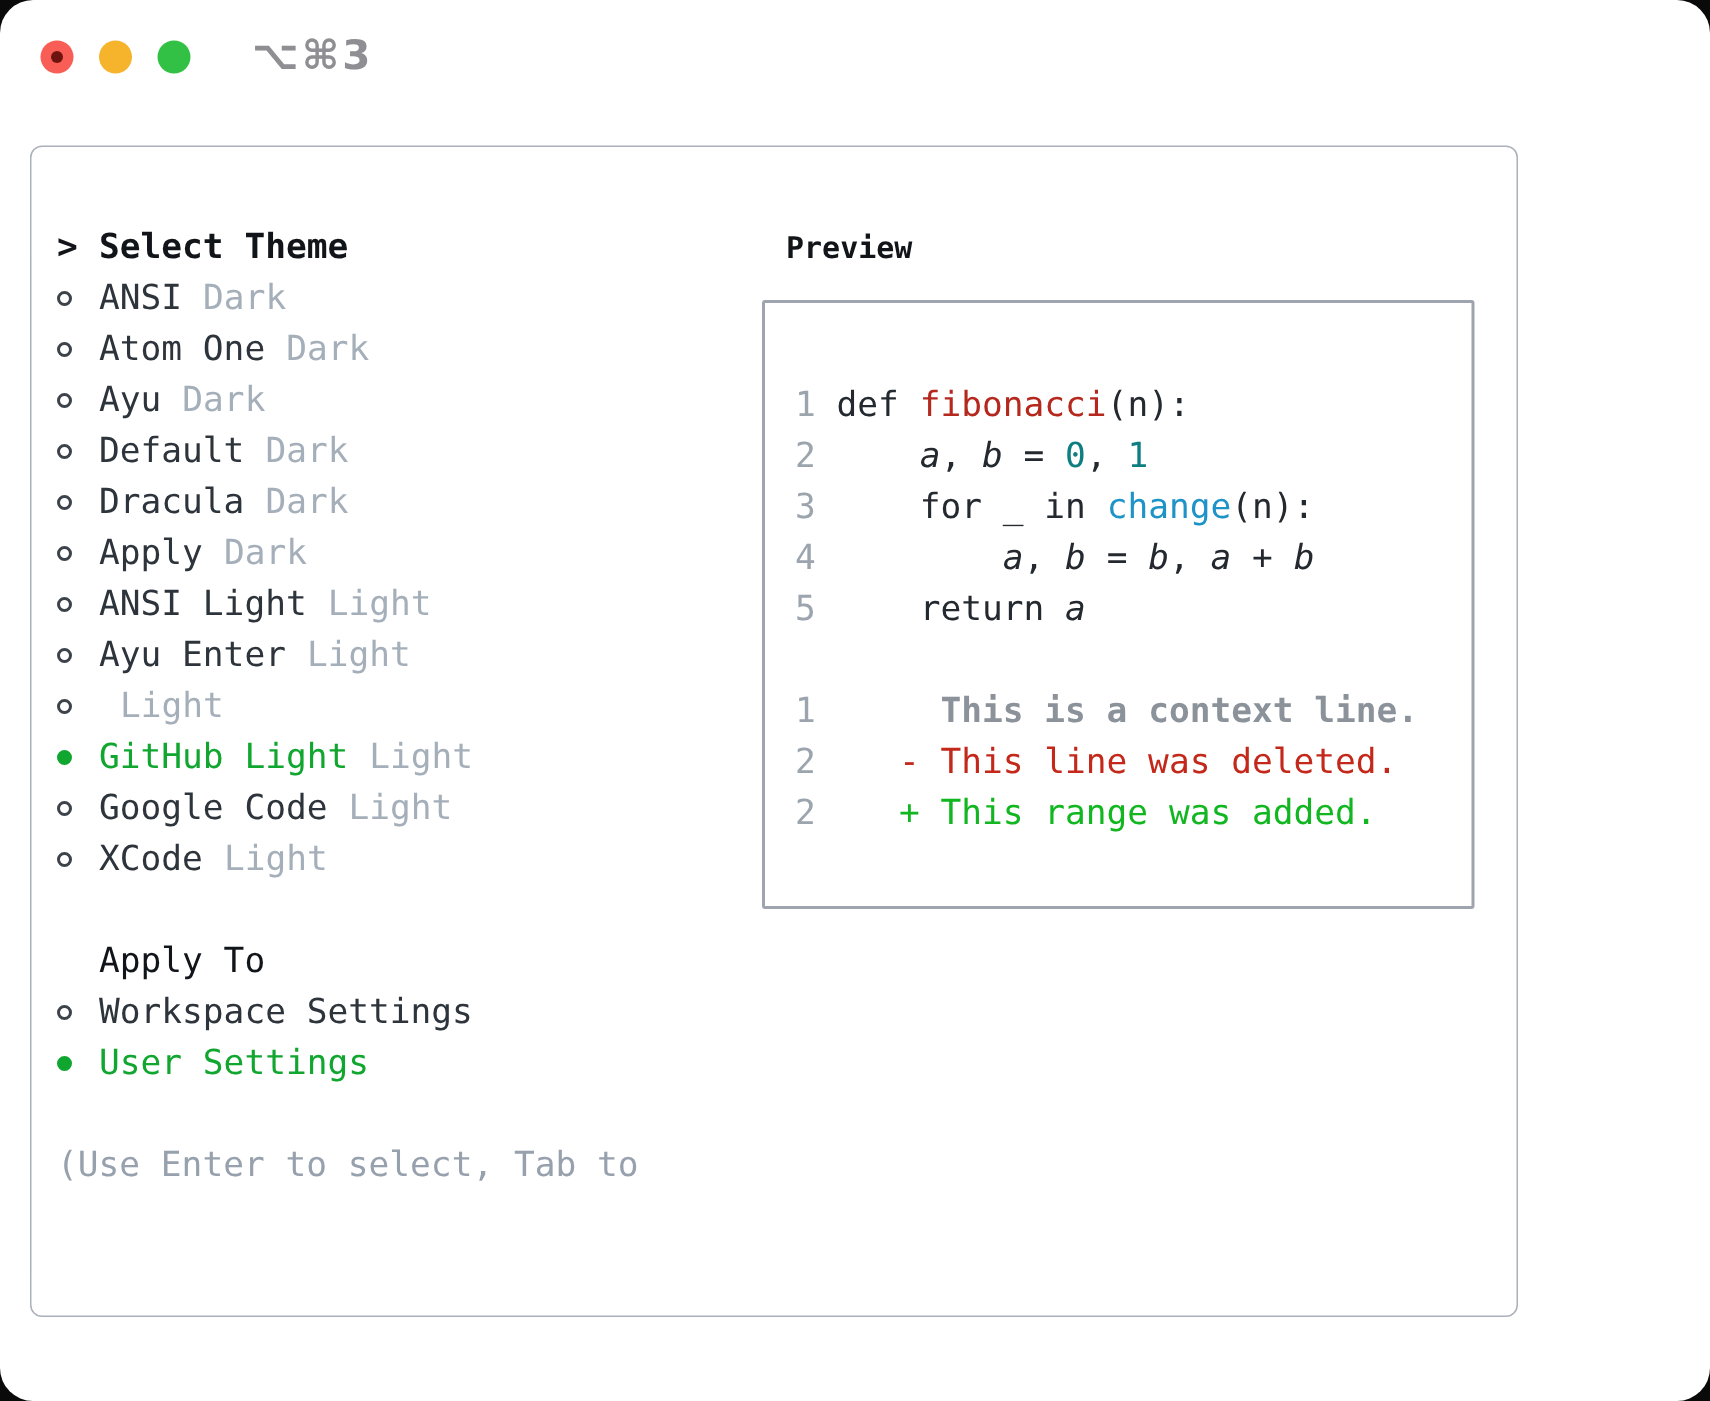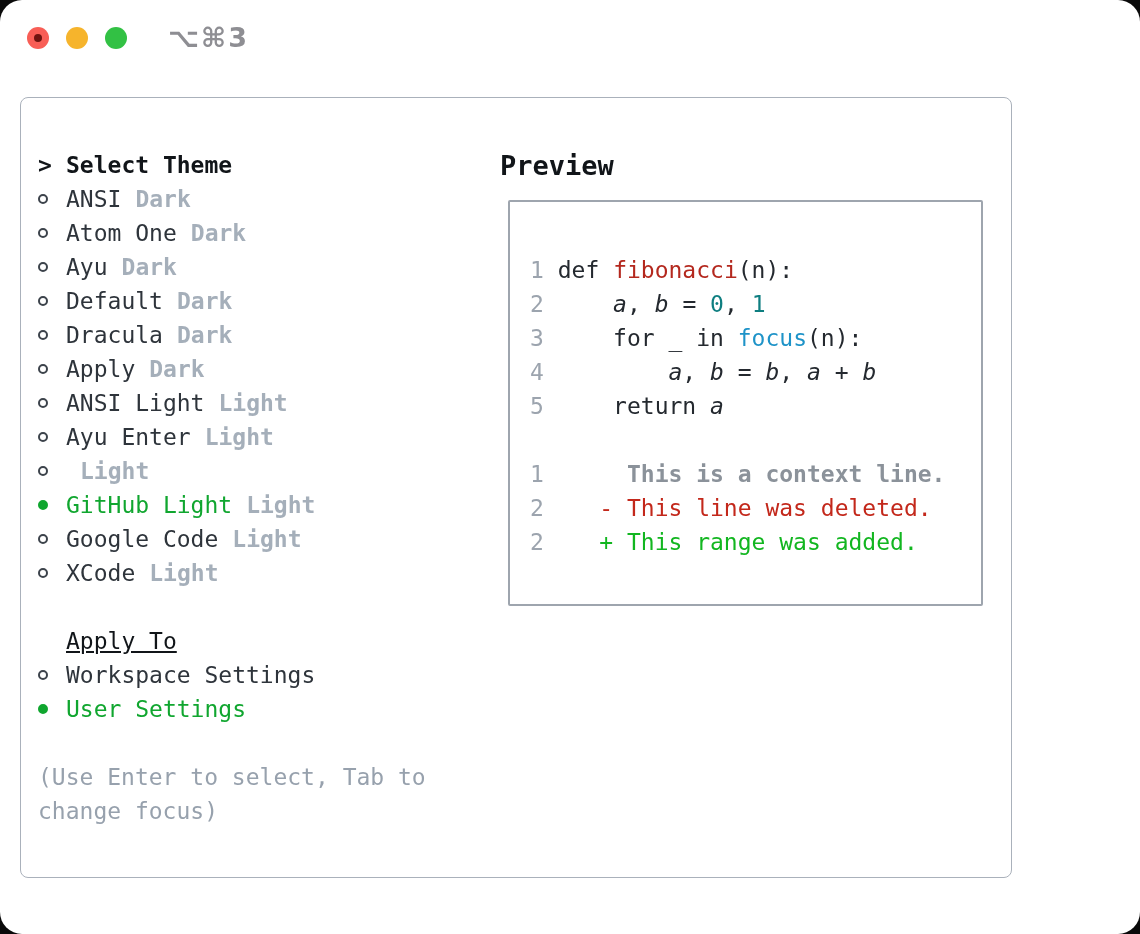--- a/index.html
+++ b/index.html
@@ -43,40 +43,40 @@
     background: #ffffff;
   }
   .left-col {
     position: absolute; left: 17px; top: 50px;
     font-size: 23px;
     color: var(--item-text);
   }
   .row { display: flex; align-items: center; height: 34px; white-space: pre; }
   .marker { width: 28px; flex: 0 0 28px; display: flex; align-items: center; }
   .header-row .marker, .header-label { font-weight: bold; color: var(--header-black); }
-  .apply-label { color: var(--header-black); text-decoration: underline; }
+  .apply-label { color: var(--header-black); }
   .theme-name { color: var(--item-text); }
   .row.selected .theme-name { color: var(--ui-green); }
-  .variant { color: var(--variant-gray); margin-left: 14px; font-weight: bold; }
+  .variant { color: var(--variant-gray); margin-left: 14px; }
   .dot-circle {
     width: 10px; height: 10px;
     border: 2px solid var(--circle-outline);
     border-radius: 50%;
   }
   .dot-circle.filled { background: var(--ui-green); border-color: var(--ui-green); }
   .section-gap { height: 34px; }
   .hint-row {
     height: 34px; display: flex; align-items: center;
     color: var(--hint-gray); white-space: pre;
   }
   
   .preview-label {
-    position: absolute; left: 479px; top: 50px;
+    position: absolute; left: 503px; top: 50px;
     height: 34px; display: flex; align-items: center;
-    font-size: 27px; font-weight: bold;
+    font-size: 20px; font-weight: bold;
     color: var(--header-black);
   }
   .preview-box {
     position: absolute; left: 487px; top: 102px;
     width: 475px; height: 406px;
     border: 2px solid var(--preview-border);
     border-radius: 2px;
     background: #ffffff;
     overflow: hidden;
   }
@@ -139,31 +139,30 @@
       </div>
 
       <div id="apply-list">
           <div class="row"><span class="marker"><span class="dot-circle"></span></span><span class="theme-name">Workspace Settings</span></div>
           <div class="row selected"><span class="marker"><span class="dot-circle filled"></span></span><span class="theme-name">User Settings</span></div>
         </div>
 
       <div class="section-gap"></div>
 
       <div class="hint-row">(Use Enter to select, Tab to</div>
-      <div class="hint-row">change focus)</div>
     </div>
 
     <div class="preview-label">Preview</div>
 
     <div class="preview-box">
       <div id="code" class="code">
           <div class="code-line"></div>
           <div class="code-line"><span class="tok-ln">1</span><span class="tok-pl"> </span><span class="tok-kw">def</span><span class="tok-pl"> </span><span class="tok-fn">fibonacci</span><span class="tok-pl">(n):</span></div>
           <div class="code-line"><span class="tok-ln">2</span><span class="tok-pl">     </span><span class="tok-var">a</span><span class="tok-pl">, </span><span class="tok-var">b</span><span class="tok-pl"> = </span><span class="tok-num">0</span><span class="tok-pl">, </span><span class="tok-num">1</span></div>
-          <div class="code-line"><span class="tok-ln">3</span><span class="tok-pl">     </span><span class="tok-kw">for</span><span class="tok-pl"> _ </span><span class="tok-kw">in</span><span class="tok-pl"> </span><span class="tok-bi">focus</span><span class="tok-pl">(n):</span></div>
+          <div class="code-line"><span class="tok-ln">3</span><span class="tok-pl">     </span><span class="tok-kw">for</span><span class="tok-pl"> _ </span><span class="tok-kw">in</span><span class="tok-pl"> </span><span class="tok-bi">change</span><span class="tok-pl">(n):</span></div>
           <div class="code-line"><span class="tok-ln">4</span><span class="tok-pl">         </span><span class="tok-var">a</span><span class="tok-pl">, </span><span class="tok-var">b</span><span class="tok-pl"> = </span><span class="tok-var">b</span><span class="tok-pl">, </span><span class="tok-var">a</span><span class="tok-pl"> + </span><span class="tok-var">b</span></div>
           <div class="code-line"><span class="tok-ln">5</span><span class="tok-pl">     </span><span class="tok-kw">return</span><span class="tok-pl"> </span><span class="tok-var">a</span></div>
           <div class="code-line"></div>
           <div class="code-line"><span class="tok-ln">1</span><span class="tok-pl">      </span><span class="tok-ctx">This is a context line.</span></div>
           <div class="code-line"><span class="tok-ln">2</span><span class="tok-pl">    </span><span class="tok-del">- This line was deleted.</span></div>
           <div class="code-line"><span class="tok-ln">2</span><span class="tok-pl">    </span><span class="tok-add">+ This range was added.</span></div>
         </div>
     </div>
 
   </div>

